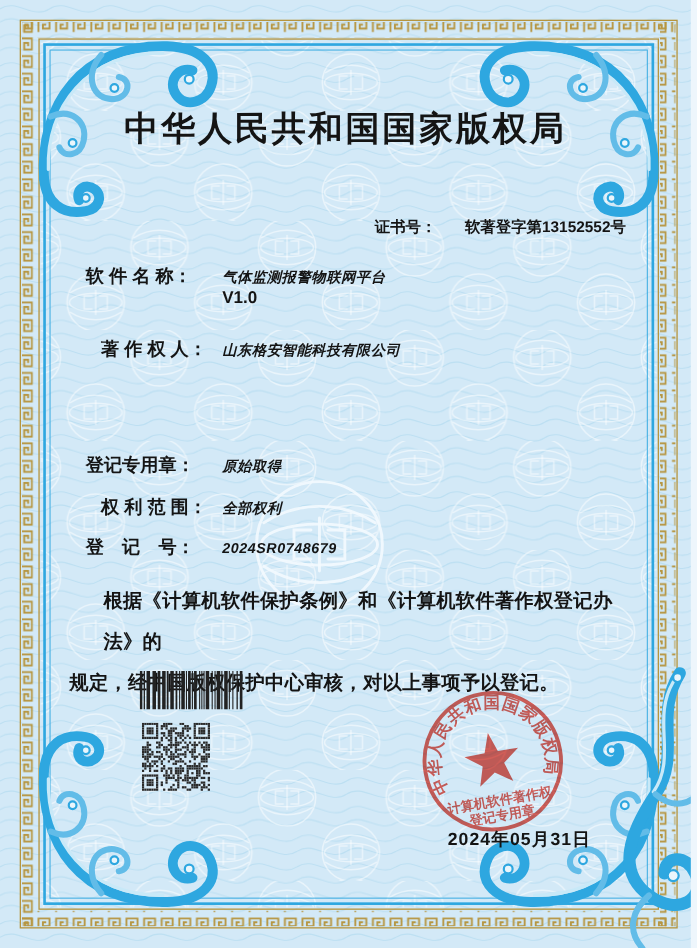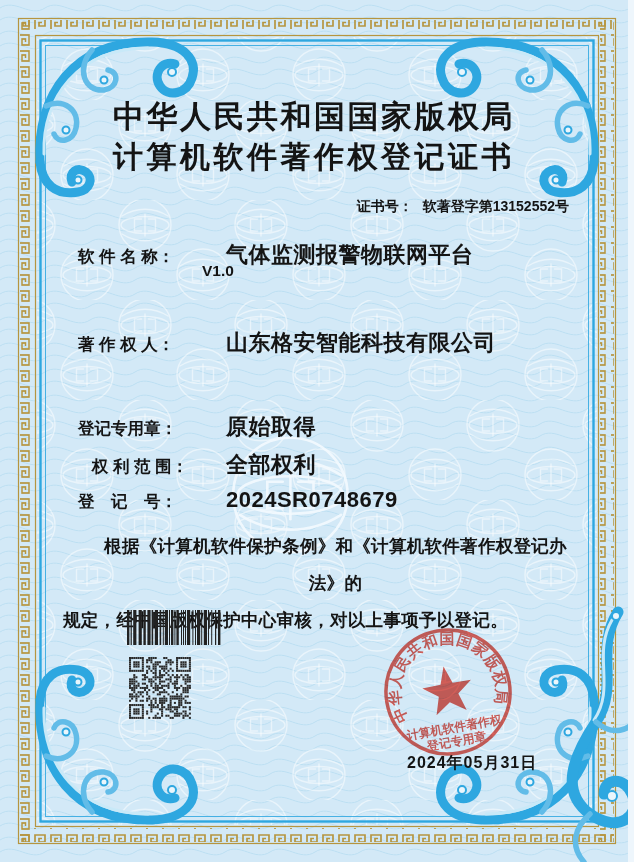--- a/index.html
+++ b/index.html
@@ -9,28 +9,28 @@
   html,body{margin:0;padding:0;}
   body{background:#eef6fc;font-family:"Liberation Sans","DejaVu Sans",sans-serif;}
   .page{position:relative;width:628px;height:862px;background:var(--background);overflow:hidden;}
   .bg-svg{position:absolute;left:0;top:0;}
   .abs{position:absolute;}
   .title{left:0;width:100%;text-align:center;font-family:"Liberation Serif","DejaVu Serif",serif;
          font-weight:700;color:var(--text);}
   .title1{top:96px;font-size:31px;letter-spacing:2.5px;}
   .title2{top:137px;font-size:30px;letter-spacing:3.5px;}
   .certno{top:198px;right:59px;font-size:14px;font-weight:700;color:var(--text);}
-  .certno .lbl{margin-right:10px;}
-  .field-row{position:absolute;left:78px;display:flex;align-items:baseline;gap:24px;}
+  .certno .lbl{margin-right:26px;}
+  .field-row{position:absolute;left:78px;display:flex;align-items:baseline;}
   .field-label{font-weight:700;font-size:16.5px;color:var(--text);width:124px;flex:none;}
-  .field-value{font-weight:700;font-size:22px;color:var(--text);letter-spacing:0.5px;}
+  .field-value{font-weight:700;font-size:13px;color:var(--text);letter-spacing:0.5px;font-style:italic;}
   .subvalue{left:202px;font-weight:700;font-size:15.5px;color:var(--text);}
   .statement{left:63px;top:528px;width:514px;font-weight:700;font-size:17.5px;line-height:37px;
              color:var(--text);letter-spacing:0.3px;}
-  .statement .l1{padding-left:31px;display:block;text-align:center;}
+  .statement .l1{padding-left:31px;display:block;}
   .statement .l2{display:block;}
   .date{left:391px;top:753px;font-weight:700;font-size:16px;color:var(--text);letter-spacing:1px;margin-left:16px;}
   .seal-svg{position:absolute;left:363px;top:607px;mix-blend-mode:multiply;opacity:.92;}
   .code-svg{position:absolute;}
   
   .fl-main{stroke:var(--border_blue);stroke-width:9;fill:none;stroke-linecap:round;}
   .fl-big{stroke:var(--border_blue);stroke-width:11;fill:none;stroke-linecap:round;}
   .fl-mid{stroke:#62bce8;stroke-width:5.5;fill:none;stroke-linecap:round;}
   .fl-light{stroke:#c8e9f8;stroke-width:3;fill:none;stroke-linecap:round;}
   .fl-dot{fill:#eaf6fc;stroke:var(--border_blue);stroke-width:2;}
@@ -112,33 +112,32 @@
       <path class="fl-big" d="M618,612 C594,650 620,686 596,722 C572,758 560,792 590,814 C618,834 642,816 632,794 C624,776 604,778 604,794"></path>
       <path class="fl-light" d="M612,620 C592,654 616,688 594,720"></path>
       <path class="fl-mid" d="M596,722 C612,736 630,732 638,716"></path>
       <path class="fl-mid" d="M590,814 C574,828 570,846 584,862"></path>
       <circle class="fl-dot" cx="612" cy="796" r="5"></circle>
       <circle class="fl-dot" cx="616" cy="616" r="4"></circle>
     </g>
   </svg>
 
   <div class="abs title title1">中华人民共和国国家版权局</div>
-  <div class="abs title title2">计算机软件著作权登记证书</div>
 
   <div class="abs certno">
     <span class="lbl">证书号：</span><span>软著登字第13152552号</span>
   </div>
 
   <div class="field-row" style="top:240px;">
     <span class="field-label">软 件 名 称：</span>
     <span class="field-value">气体监测报警物联网平台</span>
   </div>
   <div class="abs subvalue" style="top:262px;">V1.0</div>
 
-  <div class="field-row" style="top:328px;">
+  <div class="field-row" style="top:307px;text-align:center;">
     <span class="field-label">著 作 权 人：</span>
     <span class="field-value">山东格安智能科技有限公司</span>
   </div>
 
   <div class="field-row" style="top:412px;">
     <span class="field-label">登记专用章：</span>
     <span class="field-value">原始取得</span>
   </div>
 
   <div class="field-row" style="top:450px;text-align:center;">

